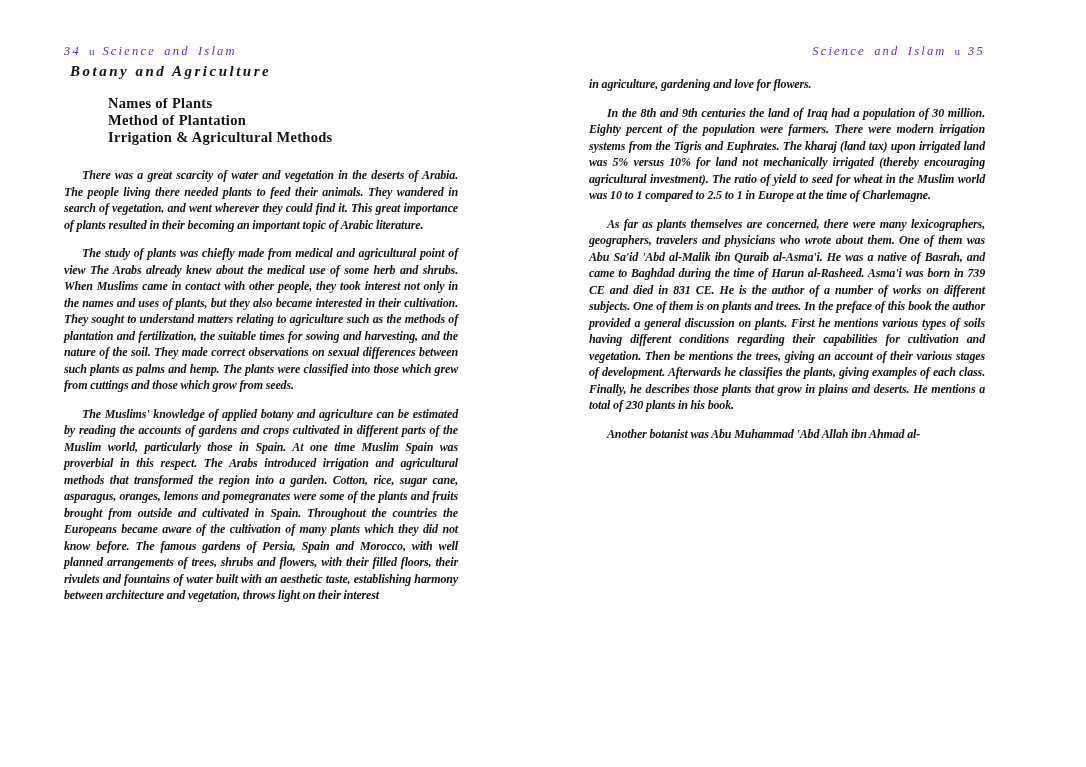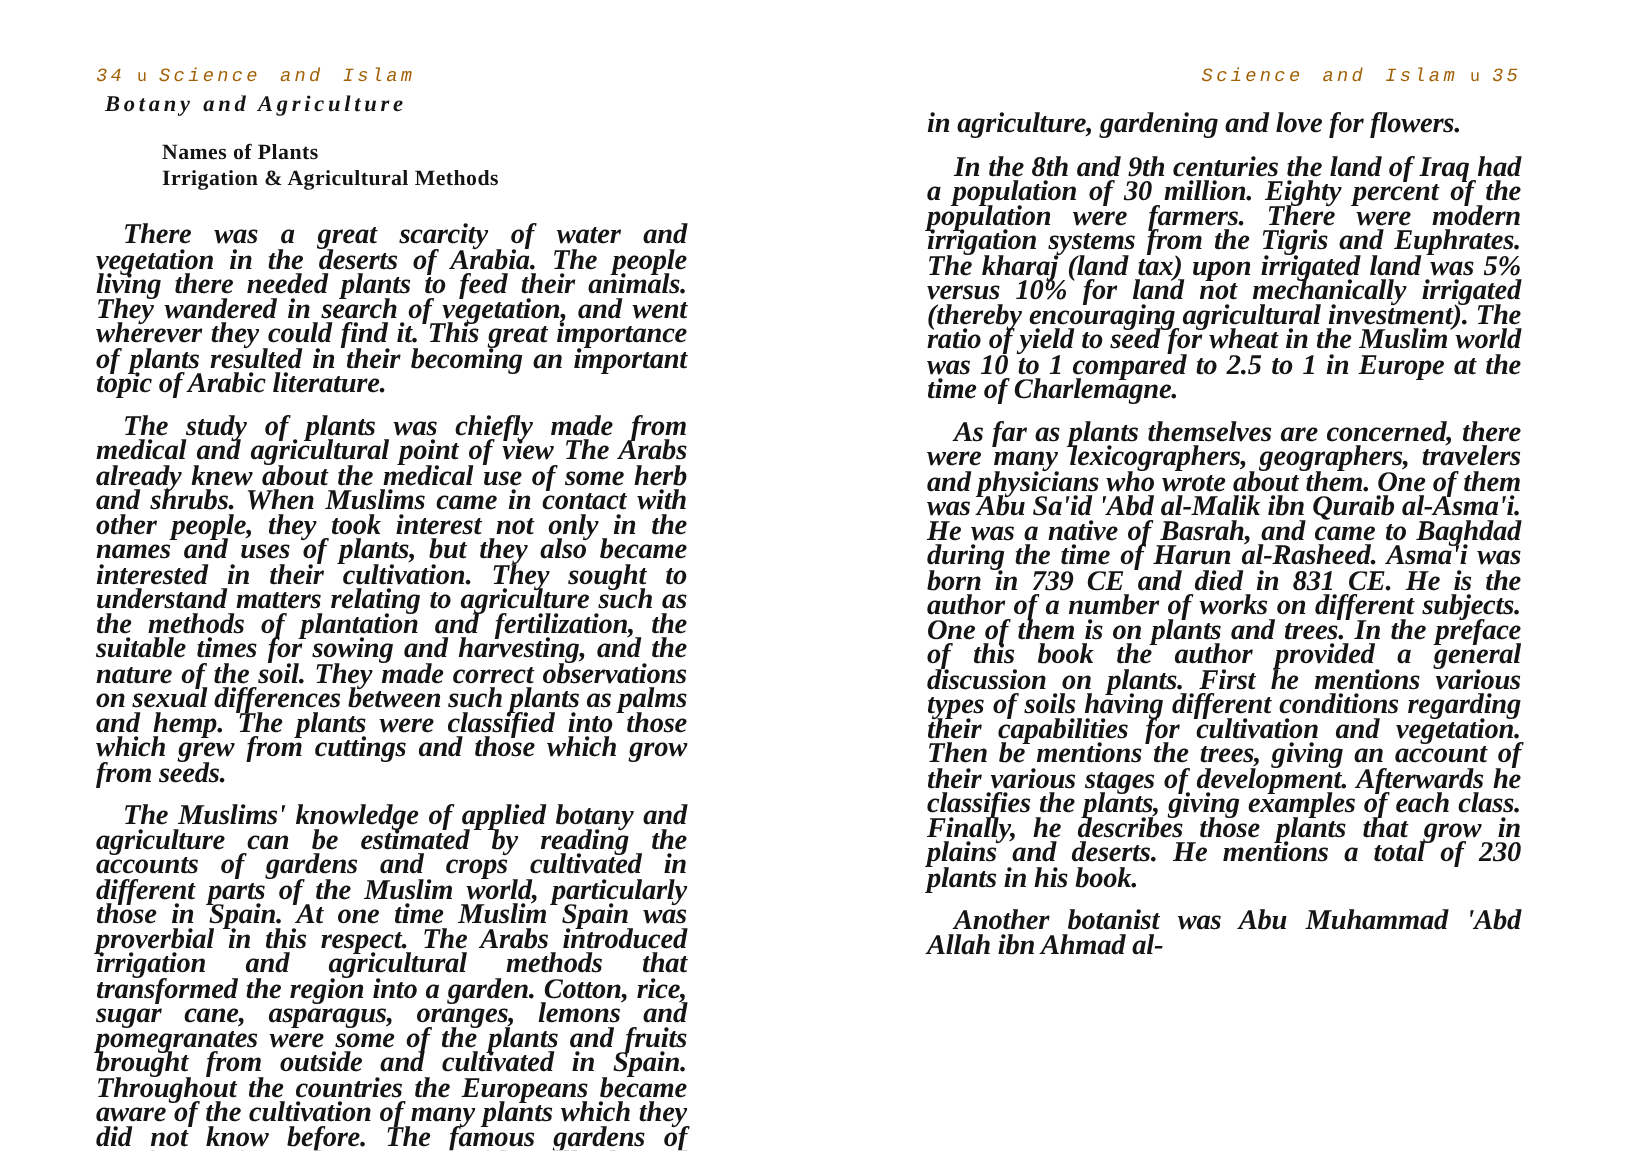--- a/index.html
+++ b/index.html
@@ -14,31 +14,30 @@
     background: #ffffff;
     overflow: hidden;
     font-family: "Liberation Serif", serif;
     color: #141414;
   }
   .page {
     position: absolute;
     top: 44px;
   }
   .page-left  { left: 64px;  width: 394px; }
-  .page-right { left: 618px; width: 396px; }
+  .page-right { left: 589px; width: 396px; }
 
   .running-head {
     font-style: italic;
     font-size: 12.5px;
     letter-spacing: 2.2px;
     word-spacing: 3px;
     white-space: nowrap;
     margin-bottom: 4px;
-    color: #a16207;
-    font-family: Liberation Mono, monospace;
+    color: #6d28d9;
   }
   .running-head.right { text-align: right; margin-bottom: 17px; }
   .ornament {
     display: inline-block;
     font-style: normal;
     font-size: 11px;
     margin: 0 8px;
     letter-spacing: 0;
   }
 
@@ -56,21 +55,21 @@
     font-weight: bold;
     font-size: 14.5px;
     line-height: 17px;
     letter-spacing: 0.3px;
   }
   .topics .topic { white-space: nowrap; }
 
   .body-para {
     font-style: italic;
     font-weight: bold;
-    font-size: 19px;
+    font-size: 12px;
     line-height: 16.5px;
     text-align: justify;
     text-indent: 18px;
     letter-spacing: -0.15px;
     margin: 0 0 12px 0;
   }
   .body-para.no-indent { text-indent: 0; }
   .body-para.last { margin-bottom: 0; }
 </style>
 </head>
@@ -80,20 +79,21 @@
 
   <div class="page page-left">
     <div class="running-head">
       <span>34</span><span class="ornament">u</span><span>Science and Islam</span>
     </div>
 
     <div class="chapter-title">Botany and Agriculture</div>
 
     <div class="topics">
       <div class="topic">Names of Plants</div>
+      <div class="topic">Method of Plantation</div>
       <div class="topic">Irrigation &amp; Agricultural Methods</div>
     </div>
 
     <p class="body-para">There was a great scarcity of water and vegetation in the deserts of Arabia. The people living there needed plants to feed their animals. They wandered in search of vegetation, and went wherever they could find it. This great importance of plants resulted in their becoming an important topic of Arabic literature.</p>
     <p class="body-para">The study of plants was chiefly made from medical and agricultural point of view The Arabs already knew about the medical use of some herb and shrubs. When Muslims came in contact with other people, they took interest not only in the names and uses of plants, but they also became interested in their cultivation. They sought to understand matters relating to agriculture such as the methods of plantation and fertilization, the suitable times for sowing and harvesting, and the nature of the soil. They made correct observations on sexual differences between such plants as palms and hemp. The plants were classified into those which grew from cuttings and those which grow from seeds.</p>
     <p class="body-para last">The Muslims' knowledge of applied botany and agriculture can be estimated by reading the accounts of gardens and crops cultivated in different parts of the Muslim world, particularly those in Spain. At one time Muslim Spain was proverbial in this respect. The Arabs introduced irrigation and agricultural methods that transformed the region into a garden. Cotton, rice, sugar cane, asparagus, oranges, lemons and pomegranates were some of the plants and fruits brought from outside and cultivated in Spain. Throughout the countries the Europeans became aware of the cultivation of many plants which they did not know before. The famous gardens of Persia, Spain and Morocco, with well planned arrangements of trees, shrubs and flowers, with their filled floors, their rivulets and fountains of water built with an aesthetic taste, establishing harmony between architecture and vegetation, throws light on their interest</p>
   </div>
 
   <div class="page page-right">
     <div class="running-head right">

